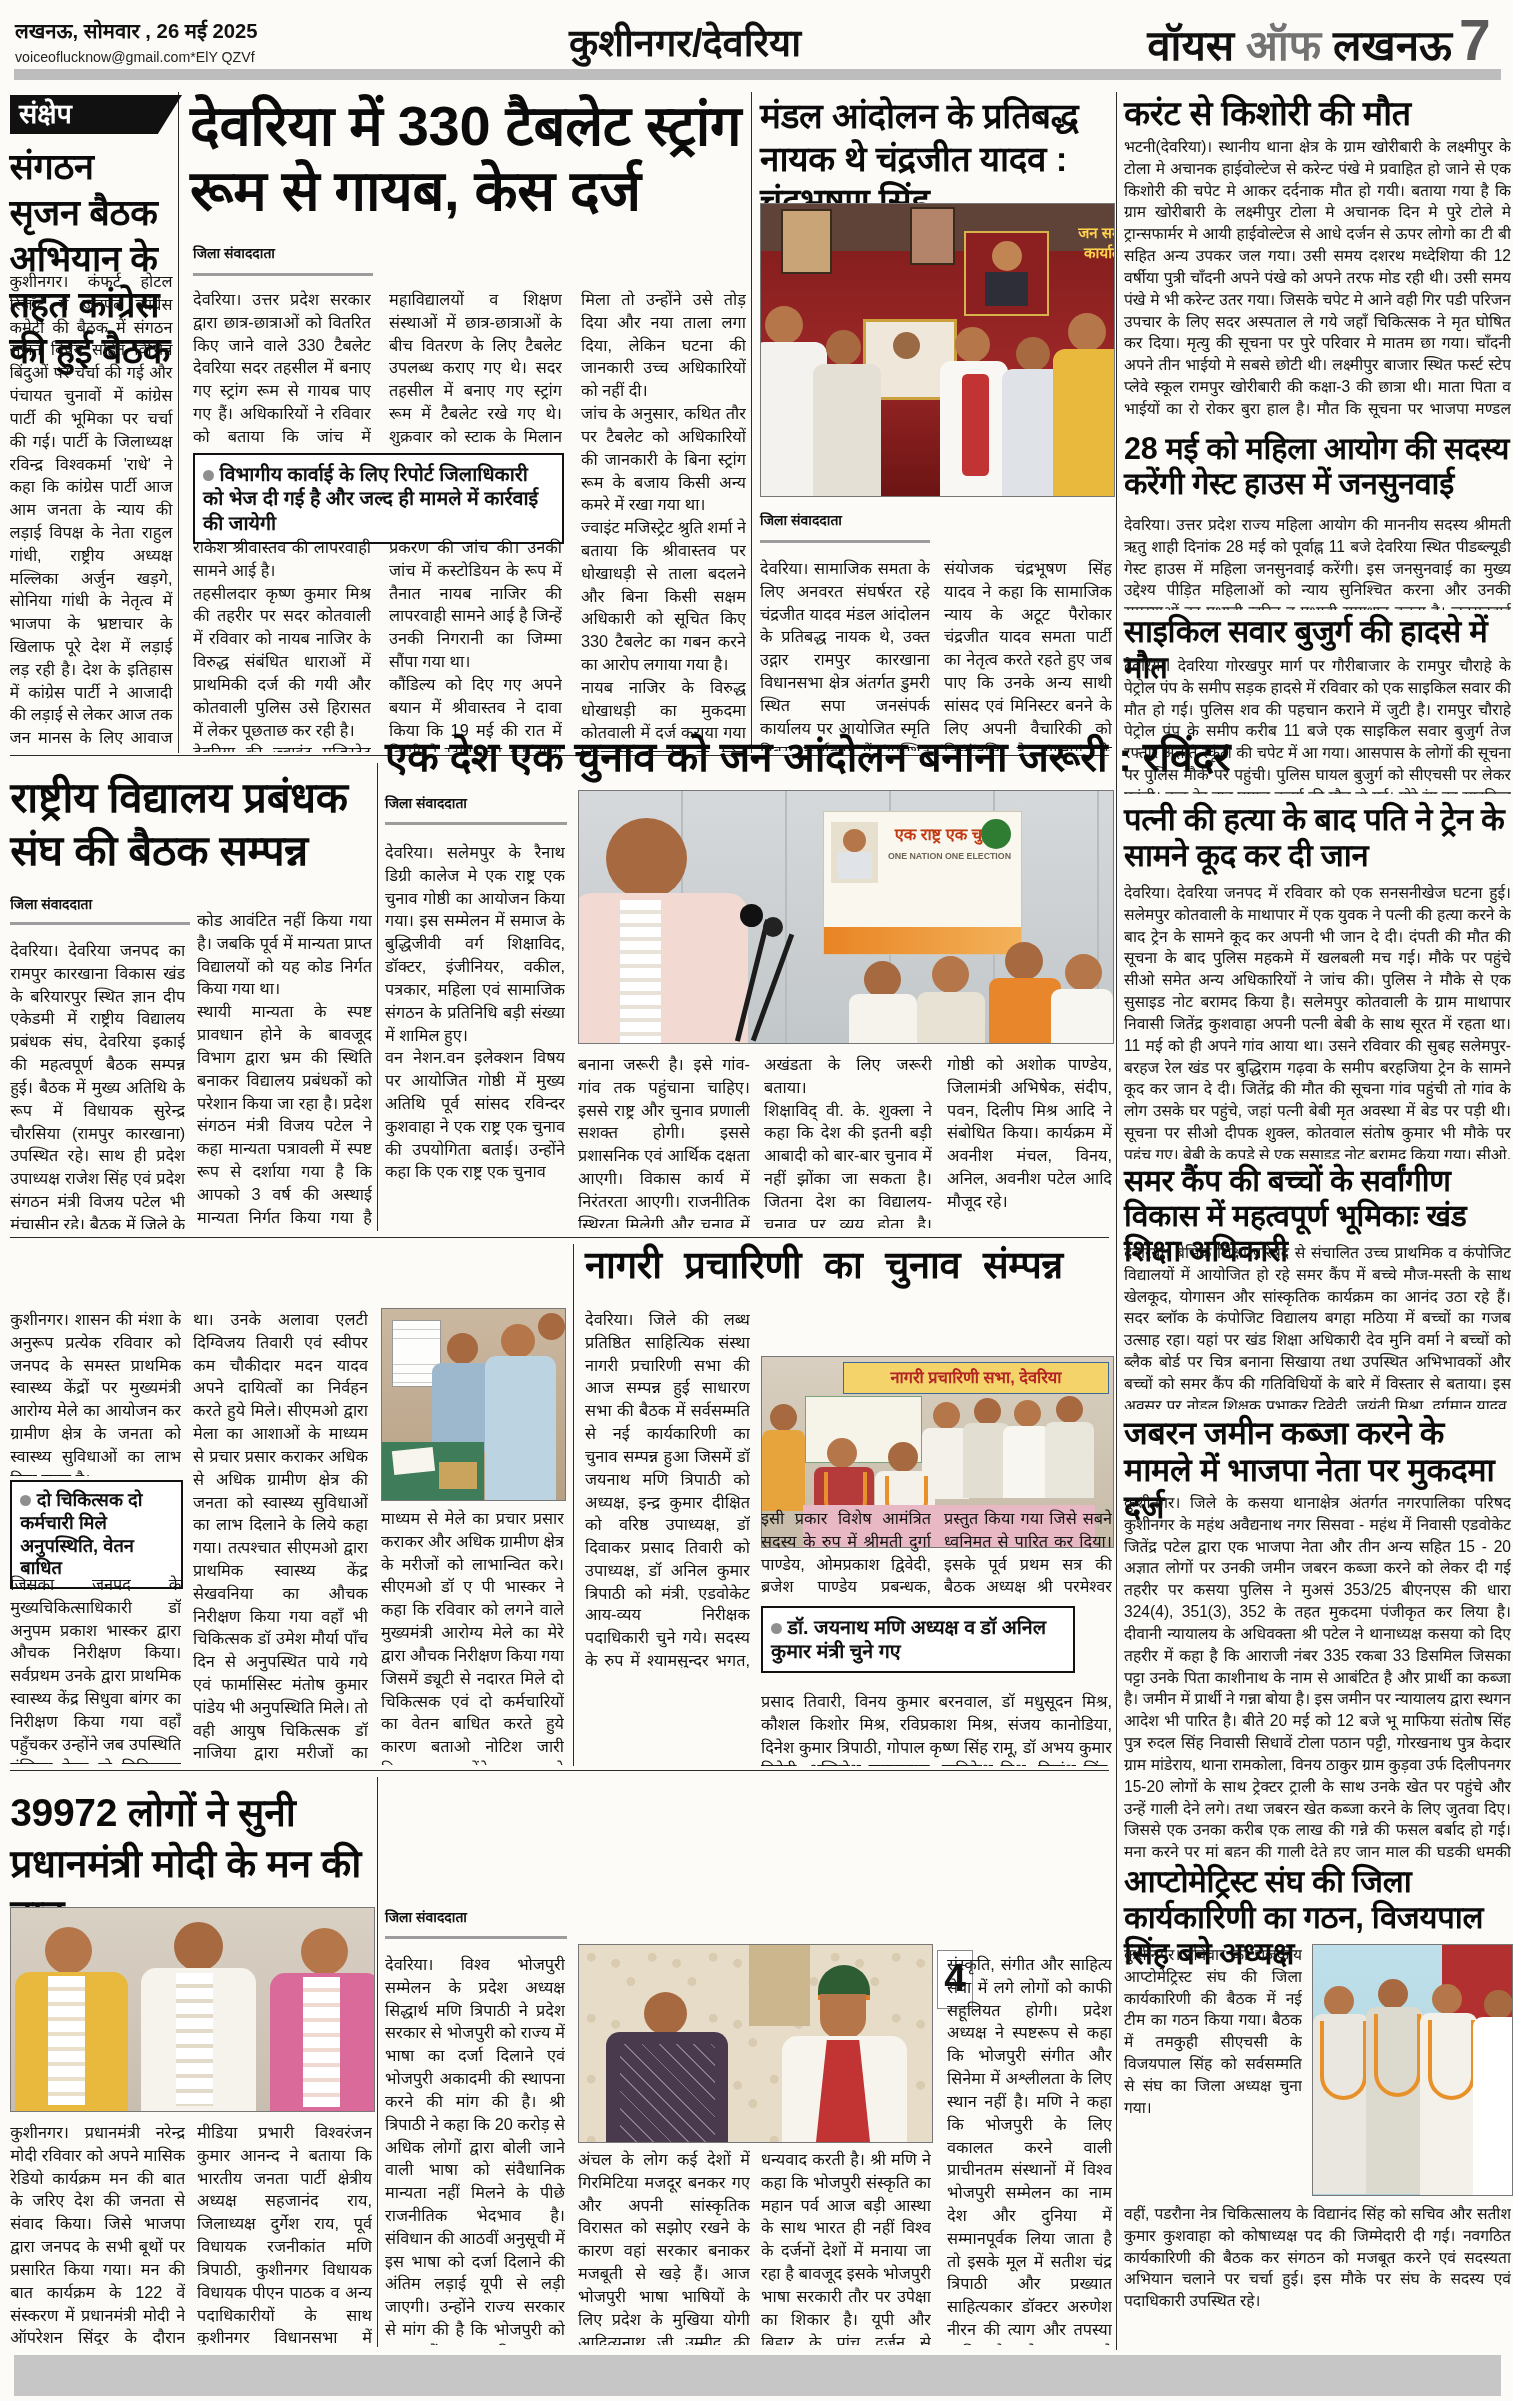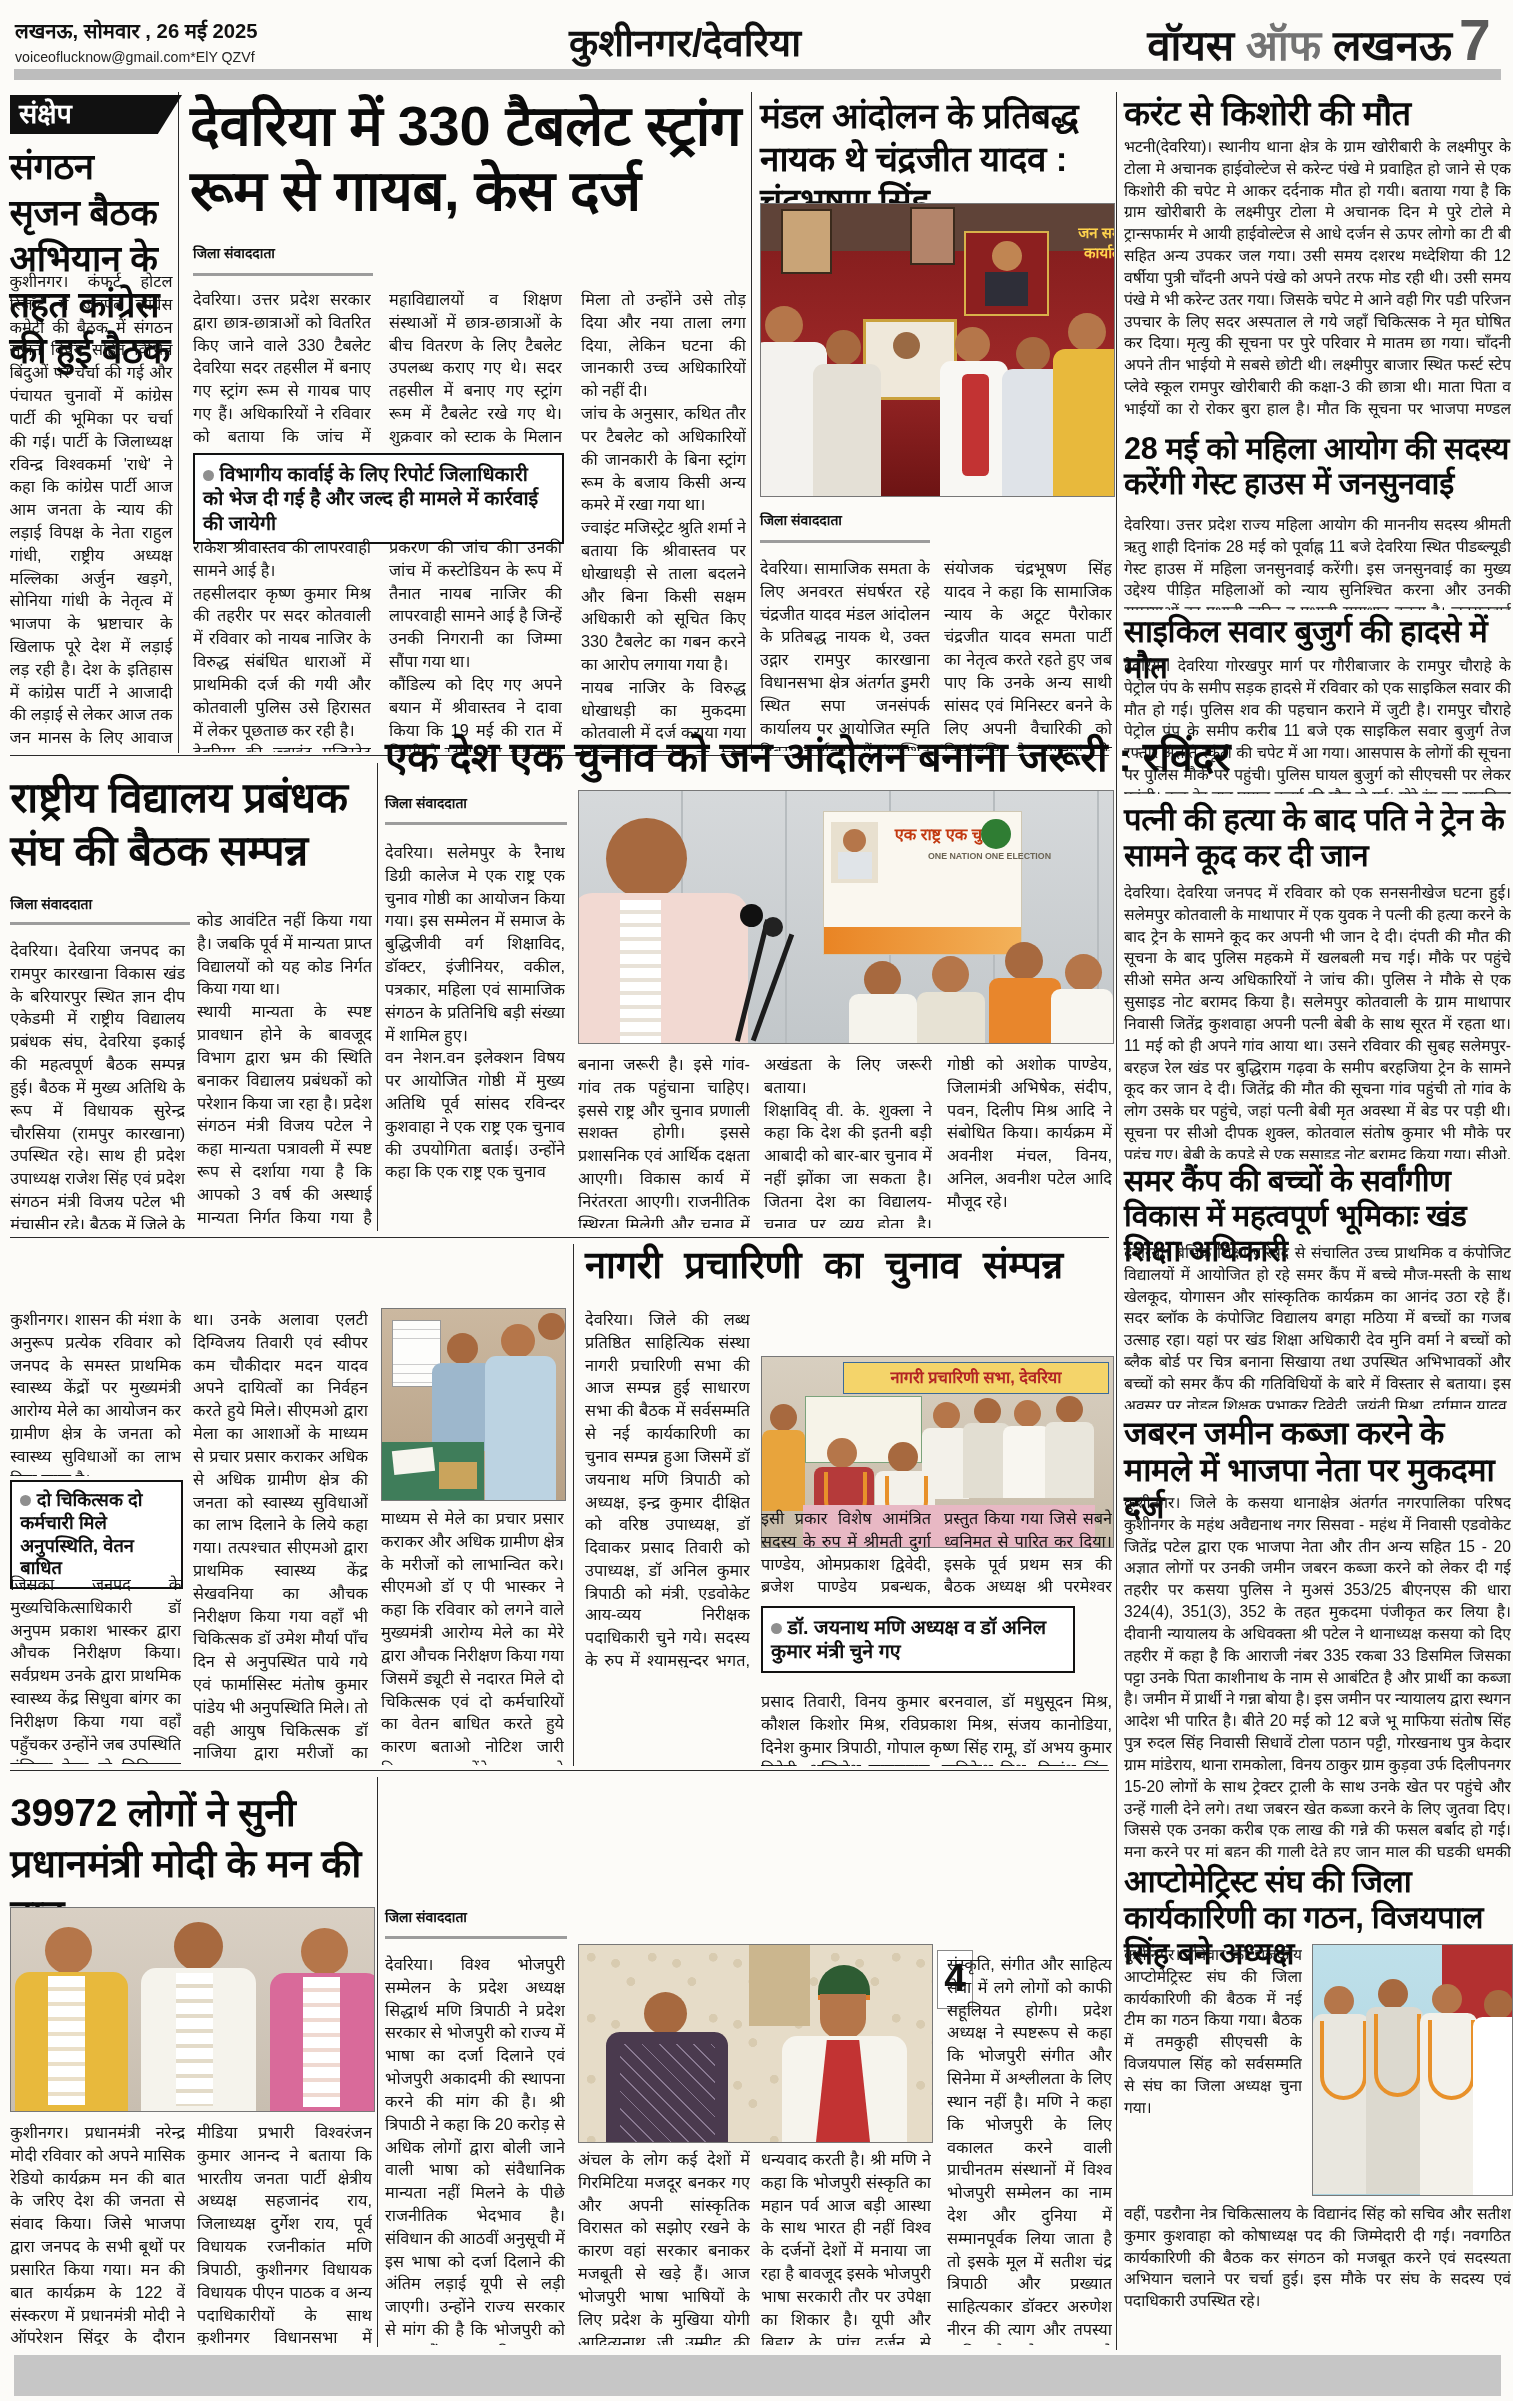--- a/index.html
+++ b/index.html
@@ -159,21 +159,21 @@
     <div class="ph" style="left:171px;top:127px;width:5.4px;height:125px;background:#1c1c1c;transform:rotate(14deg);"></div>
     <div class="ph" style="left:191px;top:140px;width:5.4px;height:113px;background:#1c1c1c;transform:rotate(20deg);"></div>
     <div class="ph" style="left:161px;top:113px;width:23px;height:23px;border-radius:50%;background:#111;"></div>
     <div class="ph" style="left:184px;top:126px;width:20.3px;height:20.3px;border-radius:50%;background:#222;"></div>
     <div class="ph" style="left:244px;top:20.3px;width:197px;height:142px;background:#faf7ef;border:1.4px solid #cfc7b2;">
       <div class="ph" style="left:6.8px;top:9.5px;width:47px;height:61px;background:#e8e0cf;">
         <div class="ph" style="left:12.2px;top:6.8px;width:23px;height:23px;border-radius:50%;background:#b5764a;"></div>
         <div class="ph" style="left:6.8px;top:30px;width:34px;height:27px;background:#e0e4e8;"></div>
       </div>
       <div class="ph" style="left:61px;top:11px;width:129px;text-align:center;color:#c23a12;font-weight:800;font-size:16.3px;">एक राष्ट्र  एक चुनाव</div>
-      <div class="ph" style="left:61px;top:39px;width:129px;text-align:center;color:#6b6353;font-weight:700;font-size:8.8px;margin-left:40px;">ONE NATION ONE ELECTION</div>
+      <div class="ph" style="left:61px;top:39px;width:129px;text-align:center;color:#6b6353;font-weight:700;font-size:8.8px;">ONE NATION ONE ELECTION</div>
       <div class="ph" style="left:0;top:115px;width:197px;height:27px;background:linear-gradient(90deg,#e98424,#f3b25a);"></div>
       <div class="ph" style="left:157px;top:6.8px;width:30px;height:30px;border-radius:50%;background:#2f7d33;"></div>
     </div>
     <div class="ph" style="left:285px;top:170px;width:37px;height:37px;border-radius:50%;background:#a7693f;"></div>
     <div class="ph" style="left:270px;top:203px;width:68px;height:49px;background:#f5f3ec;border-radius:9.5px 9.5px 0 0;"></div>
     <div class="ph" style="left:353px;top:165px;width:37px;height:37px;border-radius:50%;background:#b5764a;"></div>
     <div class="ph" style="left:338px;top:201px;width:68px;height:52px;background:#e7e2d4;border-radius:9.5px 9.5px 0 0;"></div>
     <div class="ph" style="left:426px;top:151px;width:38px;height:38px;border-radius:50%;background:#a7693f;"></div>
     <div class="ph" style="left:410px;top:187px;width:72px;height:65px;background:#e8862c;border-radius:9.5px 9.5px 0 0;"></div>
     <div class="ph" style="left:486px;top:163px;width:37px;height:37px;border-radius:50%;background:#b5764a;"></div>

